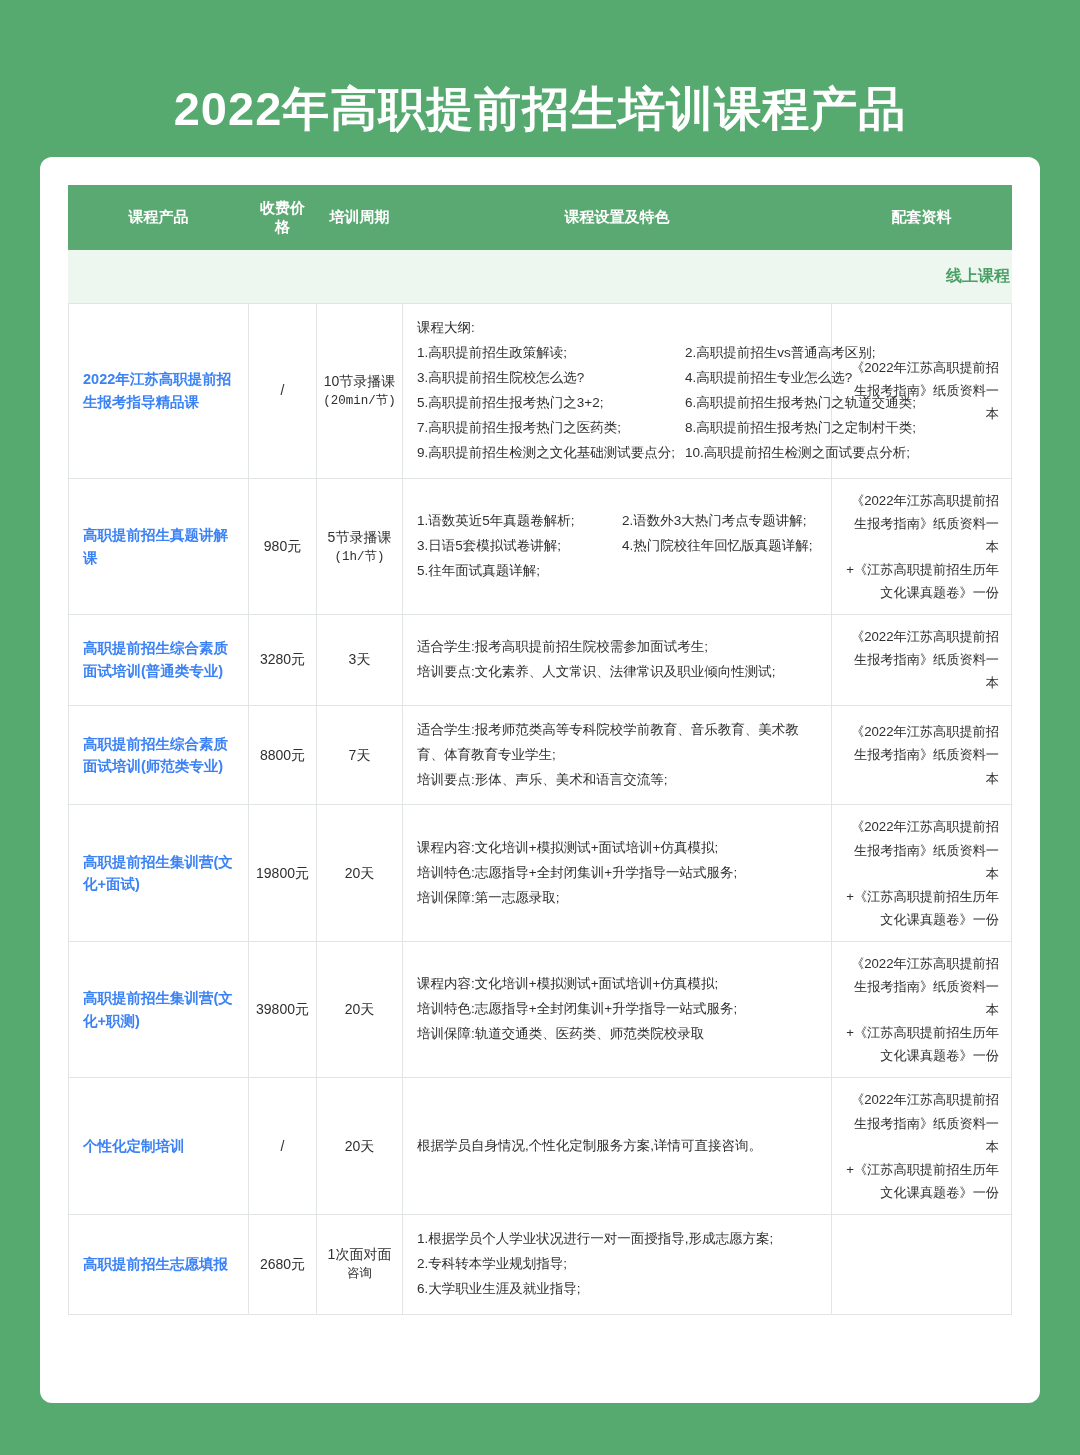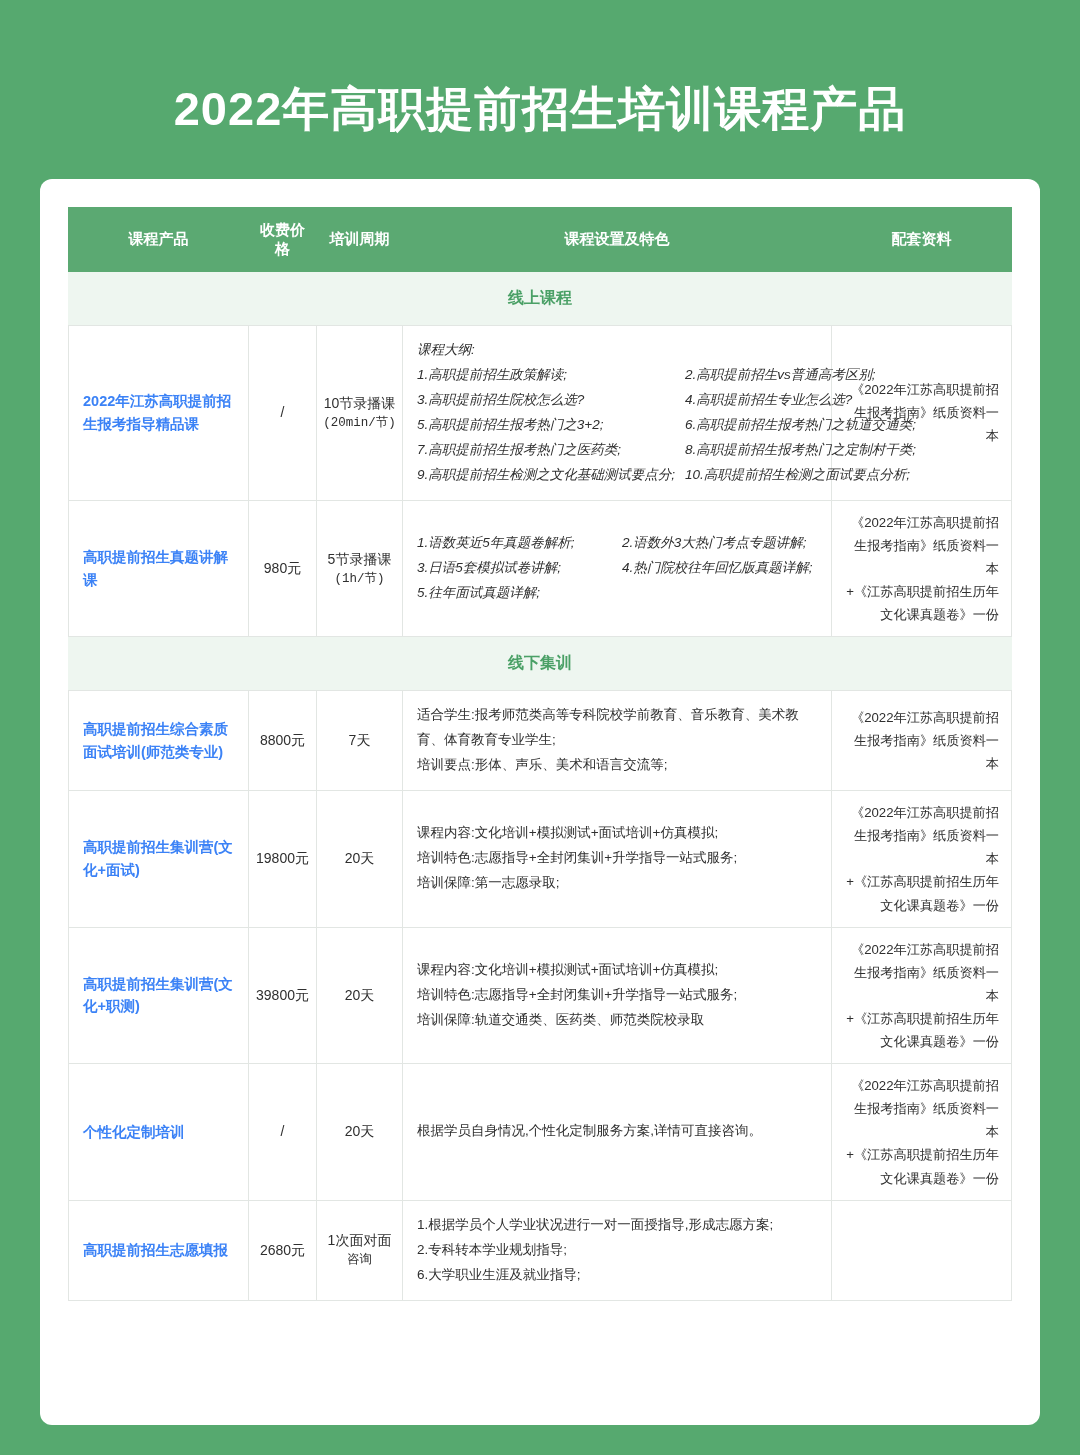--- a/index.html
+++ b/index.html
@@ -18,21 +18,21 @@
     padding: 0 40px;
     position: relative;
   }
   .page-title {
     text-align: center;
     color: #ffffff;
     font-size: 47px;
     font-weight: bold;
     letter-spacing: 1px;
     padding-top: 78px;
-    padding-bottom: 38px;
+    padding-bottom: 16px;
   }
   .card {
     background: #ffffff;
     border-radius: 12px;
     padding: 28px 28px 34px 28px;
     height: 1246px;
   }
   table {
     width: 100%;
     border-collapse: collapse;
@@ -55,21 +55,21 @@
   .col-price { width: 68px; }
   .col-cycle { width: 86px; }
   .col-feature { width: auto; }
   .col-mat { width: 180px; }
 
   .section-row td {
     background: #eef6f0;
     color: #4aa066;
     font-size: 16px;
     font-weight: bold;
-    text-align: center;
+    text-align: right;
     height: 54px;
     border-left: 1px solid #eef6f0;
     border-right: 1px solid #eef6f0;
   }
   td.prod {
     font-size: 14.5px;
     font-weight: bold;
     color: #3b82f6;
     padding: 12px 14px;
     line-height: 1.55;
@@ -95,21 +95,21 @@
     line-height: 1.75;
     text-align: right;
   }
   .f-grid {
     display: grid;
     grid-template-columns: 1fr 1fr;
     column-gap: 10px;
     row-gap: 0;
   }
   .f-grid .full { grid-column: 1 / -1; }
-  .f-line { white-space: nowrap; font-style: italic; }
+  .f-line { white-space: nowrap; }
   .sub { font-size: 12.5px; display: block; font-family: Liberation Mono, monospace; }
   .mat-line { display: block; }
 </style>
 </head>
 <body>
 
 <div class="page">
   <div class="page-title">2022年高职提前招生培训课程产品</div>
   <div class="card">
     <table>
@@ -177,24 +177,33 @@
               <div class="f-line">4.热门院校往年回忆版真题详解;</div>
               <div class="f-line">5.往年面试真题详解;</div>
             </div>
           </td>
           <td class="material">
             <span class="mat-line">《2022年江苏高职提前招生报考指南》纸质资料一本</span>
             <span class="mat-line">+《江苏高职提前招生历年文化课真题卷》一份</span>
           </td>
         </tr>
 
-        <tr class="section-row">
-          <td colspan="5">线下集训</td>
-        </tr>
-
+
+        <tr>
+          <td class="prod">高职提前招生综合素质面试培训(普通类专业)</td>
+          <td class="center">3280元</td>
+          <td class="center">3天</td>
+          <td class="feature">
+            <div>适合学生:报考高职提前招生院校需参加面试考生;</div>
+            <div>培训要点:文化素养、人文常识、法律常识及职业倾向性测试;</div>
+          </td>
+          <td class="material">
+            <span class="mat-line">《2022年江苏高职提前招生报考指南》纸质资料一本</span>
+          </td>
+        </tr>
 
         <tr>
           <td class="prod">高职提前招生综合素质面试培训(师范类专业)</td>
           <td class="center">8800元</td>
           <td class="center">7天</td>
           <td class="feature">
             <div>适合学生:报考师范类高等专科院校学前教育、音乐教育、美术教育、体育教育专业学生;</div>
             <div>培训要点:形体、声乐、美术和语言交流等;</div>
           </td>
           <td class="material">

